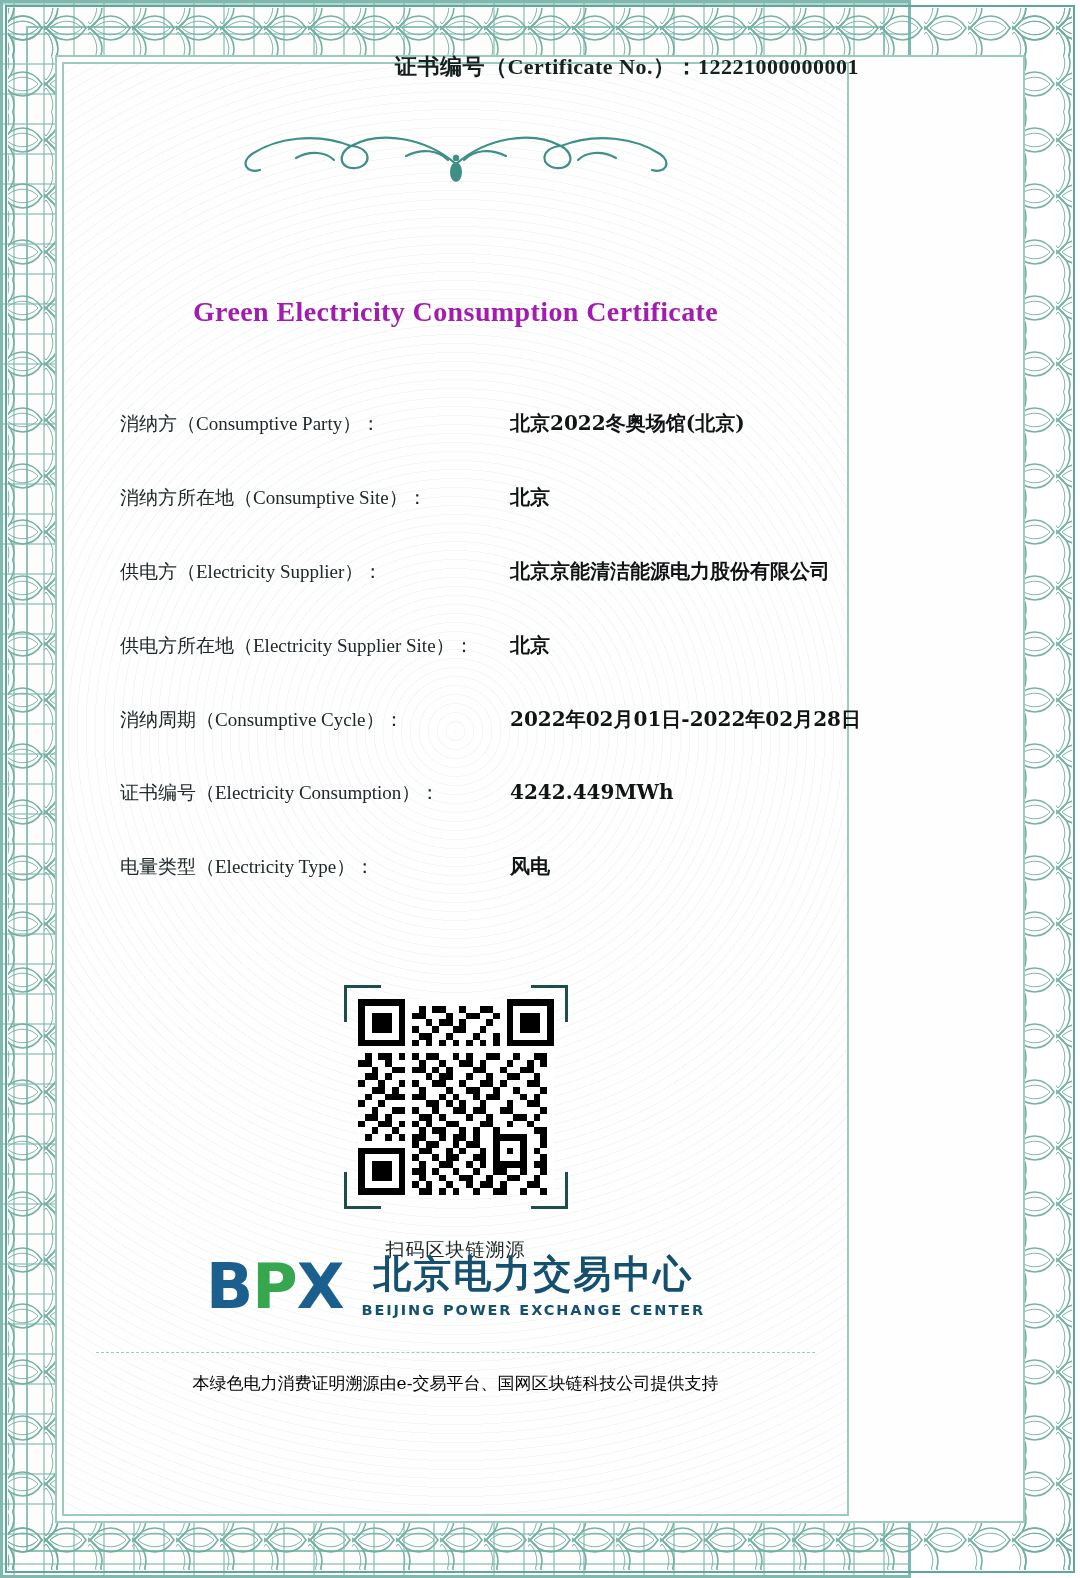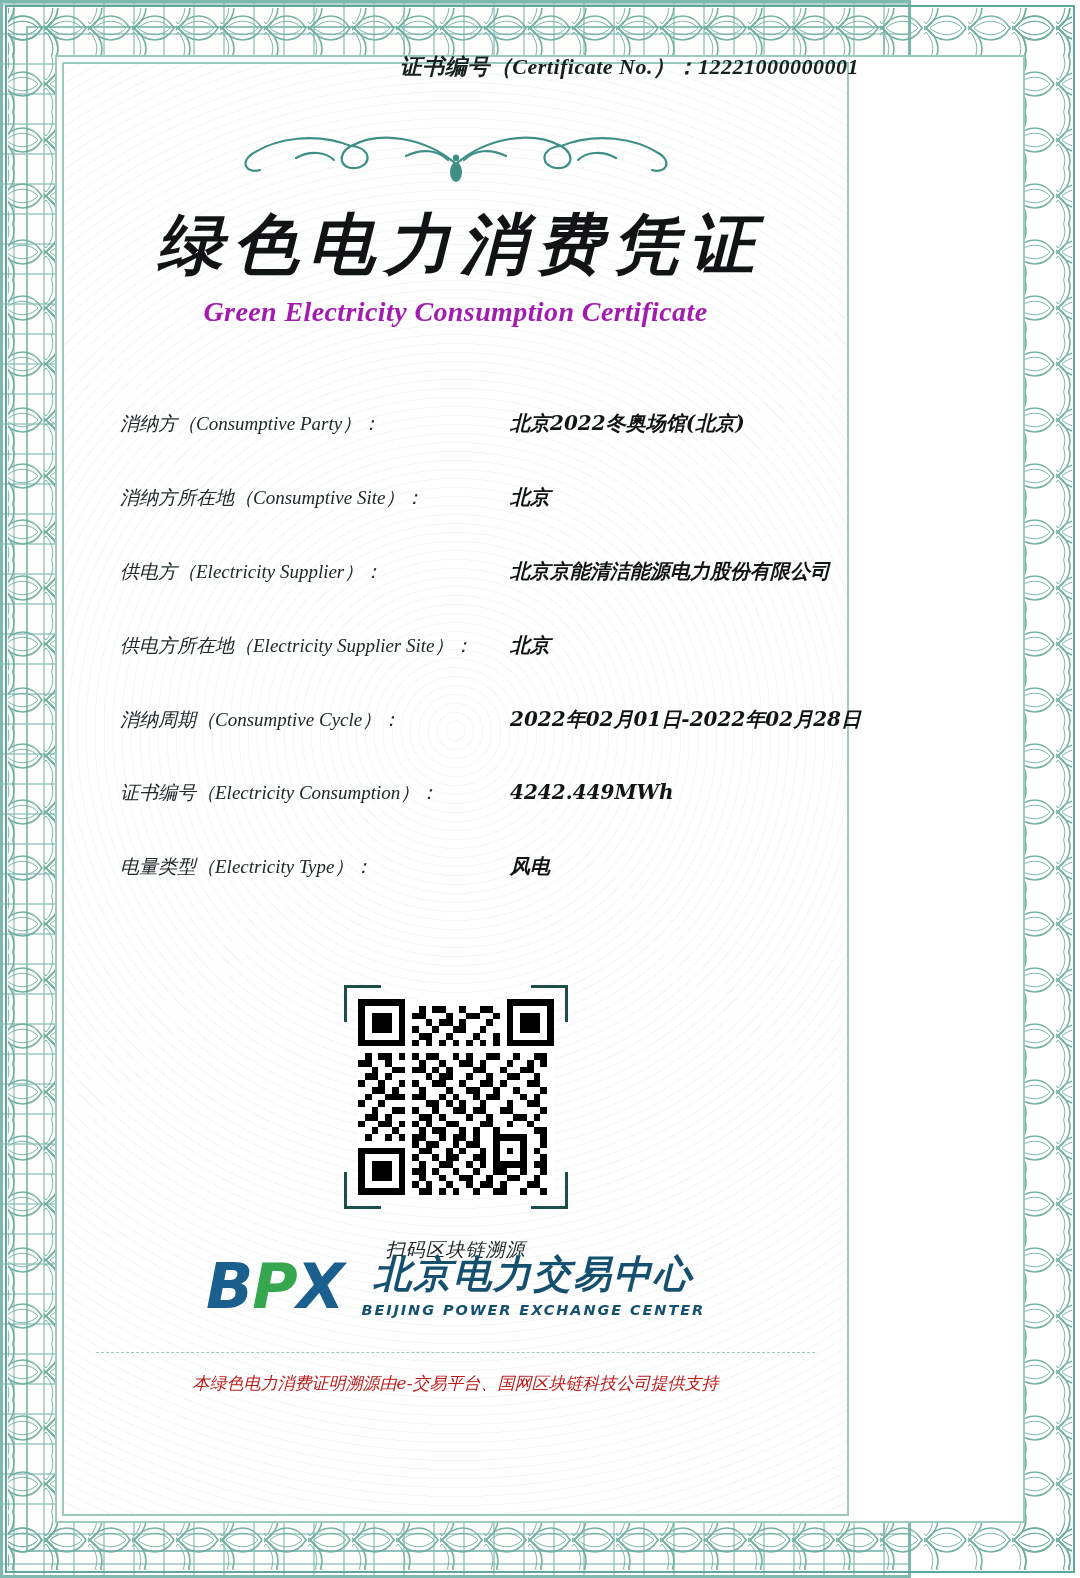--- a/index.html
+++ b/index.html
@@ -14,21 +14,20 @@
     overflow: hidden;
   }
 
   
   .certificate {
     position: relative;
     width: 911px;
     height: 1578px;
     box-sizing: border-box;
     background: #fdfdfb;
-    font-style: italic;
   }
 
   
   .border-band {
     position: absolute;
     inset: 0;
     box-sizing: border-box;
     border: 3px solid #7fb8ae;
     background:
       
@@ -279,21 +278,21 @@
     border-top: 1px dashed #9fc8c0;
   }
   .footer-note {
     position: absolute;
     top: 1372px;
     left: 0;
     right: 0;
     text-align: center;
     font-family: "DejaVu Serif", serif;
     font-size: 17px;
-    color: #b91c1c;
+    color: #000000;
   }
 </style>
 </head>
 <body>
 
 <div class="certificate">
 
   <div class="border-band"></div>
   <div class="border-band-2"></div>
 
@@ -343,21 +342,20 @@
           <path d="M120 38 C 134 30, 150 32, 158 40"></path>
           <path d="M440 38 C 426 30, 410 32, 402 40"></path>
         </g>
         <g fill="#3f8f86">
           <ellipse cx="280" cy="52" rx="6" ry="10"></ellipse>
           <circle cx="280" cy="38" r="3.2"></circle>
         </g>
       </svg>
     </div>
 
-    <div class="title-zh">绿色电力消费凭证</div>
 
     <div class="title-en">Green Electricity Consumption Certificate</div>
 
     <div class="fields">
 
       <div class="field-row">
         <div class="field-label"><span>消纳方</span><span class="en">（Consumptive Party）：</span></div>
         <div class="field-value">北京2022冬奥场馆(北京)</div>
       </div>
 

